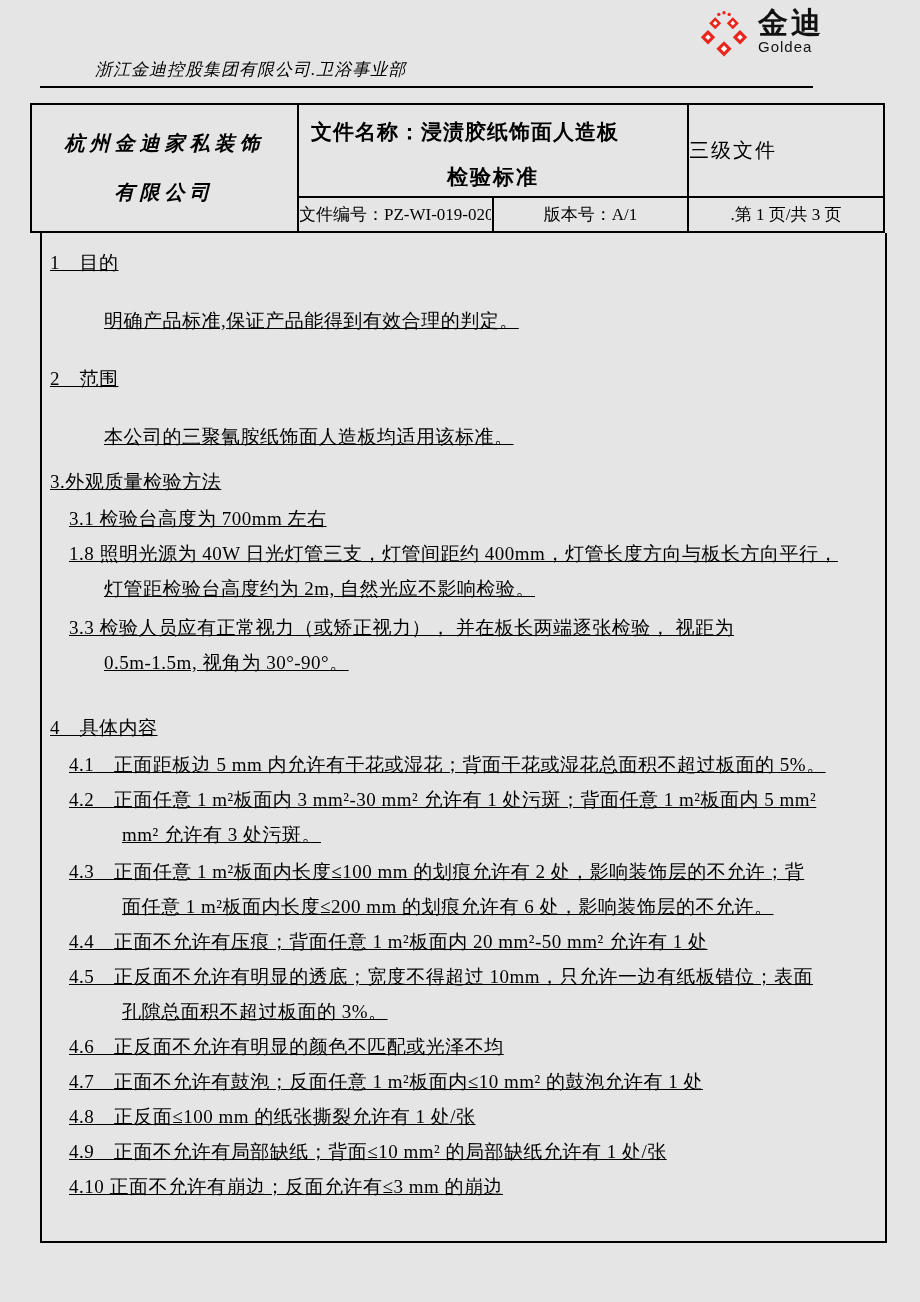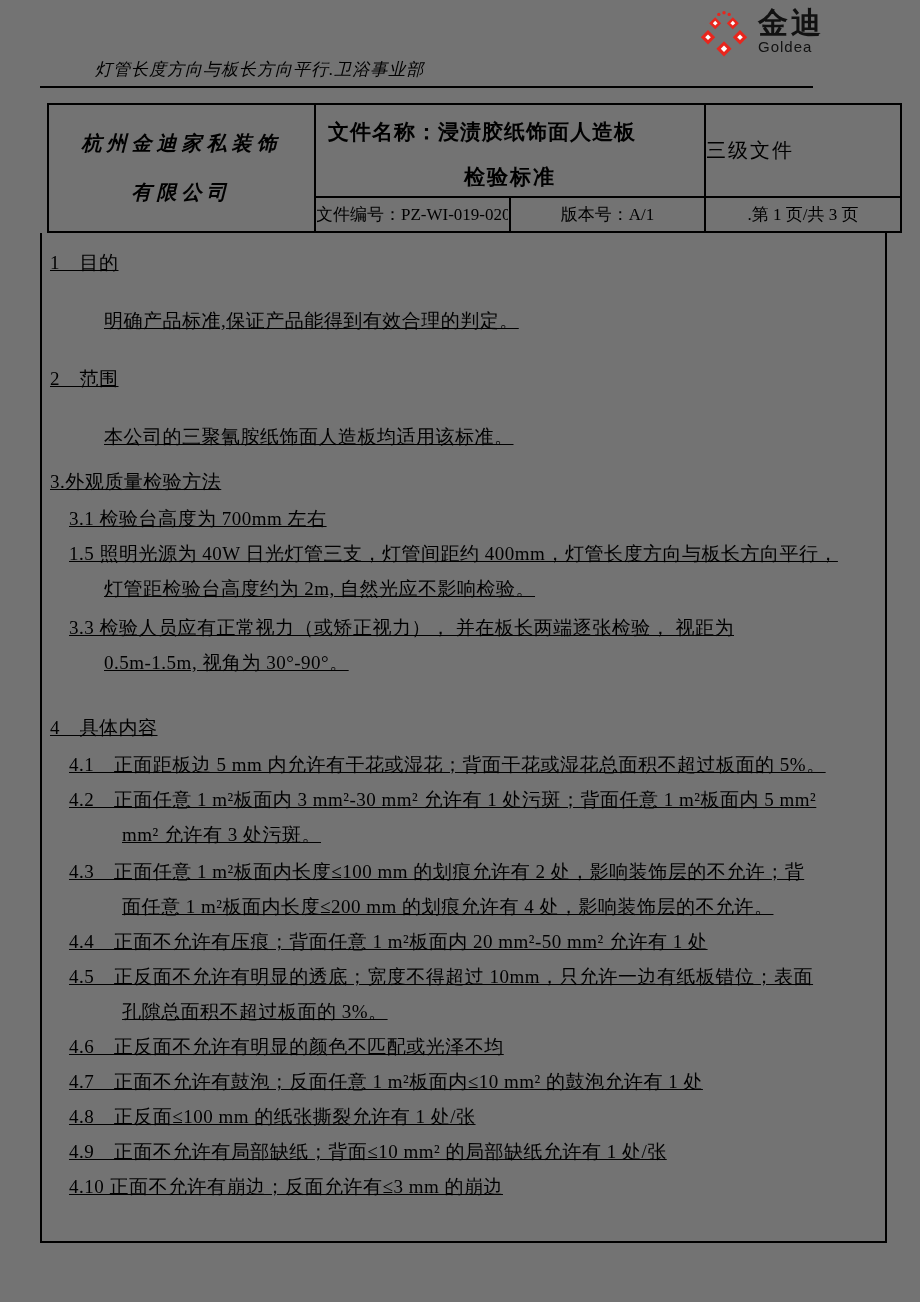--- a/index.html
+++ b/index.html
@@ -1,19 +1,19 @@
 <!DOCTYPE html>
 <html><head>
 <meta charset="utf-8">
 <style>
   html,body{margin:0;padding:0;background:#fff;}
   .page{
     position:relative;
     width:920px;height:1302px;
-    background:#737373;
+    background:#e5e5e5;
     color:#000;
     font-family:"Liberation Serif","DejaVu Serif",serif;
     overflow:hidden;
   }
   
   .logo{
     position:absolute;left:700px;top:8px;
     display:flex;align-items:flex-start;gap:10px;
   }
   .logo-icon{display:block;margin-top:2px;}
@@ -32,21 +32,21 @@
     position:absolute;left:40px;top:58px;width:773px;
     border-bottom:2px solid #000;
     padding:0 0 5px 55px;
     box-sizing:border-box;
     font-style:italic;font-weight:500;
     font-size:17px;letter-spacing:1px;
     white-space:pre;
   }
   
   .doc-table{
-    position:absolute;left:47px;top:103px;
+    position:absolute;left:30px;top:103px;
     width:847px;height:130px;
     border-collapse:collapse;table-layout:fixed;
   }
   .doc-table td{
     border:2px solid #000;
     padding:0;vertical-align:middle;
     overflow:hidden;
   }
   .cell-company{
     width:265px;text-align:center;
@@ -116,21 +116,21 @@
 
       <path d="M30 39 L39.5 48.5 L30 58 L20.5 48.5 Z" fill="#e8261d"></path>
       <path d="M30 44.5 L34 48.5 L30 52.5 L26 48.5 Z" fill="#fff"></path>
     </svg>
     <div class="logo-text">
       <span class="brand-cn">金迪</span>
       <span class="brand-en">Goldea</span>
     </div>
   </div>
 
-  <div class="header-line">灯管长度方向与板长方向平行.卫浴事业部</div>
+  <div class="header-line">浙江金迪控股集团有限公司.卫浴事业部</div>
 
   <table class="doc-table">
     <tbody>
         <tr>
       <td class="cell-company" rowspan="2">
         <div class="l1">杭州金迪家私装饰</div>
         <div class="l2">有限公司</div>
       </td>
       <td class="cell-title" colspan="2">
         <div class="t1">文件名称：浸渍胶纸饰面人造板</div>
@@ -146,30 +146,30 @@
   </tbody>
     </table>
 
   <div class="body-box">
     <div class="bl ind0">1　目的</div>
     <div class="bl ind1 mt13">明确产品标准,保证产品能得到有效合理的判定。</div>
     <div class="bl ind0 mt13">2　范围</div>
     <div class="bl ind1 mt13">本公司的三聚氰胺纸饰面人造板均适用该标准。</div>
     <div class="bl ind0 mt10">3.外观质量检验方法</div>
     <div class="bl ind2 mt2">3.1 检验台高度为 700mm 左右</div>
-    <div class="bl ind2">1.5 照明光源为 40W 日光灯管三支，灯管间距约 400mm，灯管长度方向与板长方向平行，</div>
+    <div class="bl ind2">1.8 照明光源为 40W 日光灯管三支，灯管间距约 400mm，灯管长度方向与板长方向平行，</div>
     <div class="bl ind1">灯管距检验台高度约为 2m, 自然光应不影响检验。</div>
     <div class="bl ind2 mt4">3.3 检验人员应有正常视力（或矫正视力）， 并在板长两端逐张检验， 视距为</div>
     <div class="bl ind1">0.5m-1.5m, 视角为 30°-90°。</div>
     <div class="bl ind0 mt30">4　具体内容</div>
     <div class="bl ind2 mt2">4.1　正面距板边 5 mm 内允许有干花或湿花；背面干花或湿花总面积不超过板面的 5%。</div>
     <div class="bl ind2">4.2　正面任意 1 m²板面内 3 mm²-30 mm² 允许有 1 处污斑；背面任意 1 m²板面内 5 mm²</div>
     <div class="bl ind3">mm² 允许有 3 处污斑。</div>
     <div class="bl ind2 mt2">4.3　正面任意 1 m²板面内长度≤100 mm 的划痕允许有 2 处，影响装饰层的不允许；背</div>
-    <div class="bl ind3">面任意 1 m²板面内长度≤200 mm 的划痕允许有 4 处，影响装饰层的不允许。</div>
+    <div class="bl ind3">面任意 1 m²板面内长度≤200 mm 的划痕允许有 6 处，影响装饰层的不允许。</div>
     <div class="bl ind2">4.4　正面不允许有压痕；背面任意 1 m²板面内 20 mm²-50 mm² 允许有 1 处</div>
     <div class="bl ind2">4.5　正反面不允许有明显的透底；宽度不得超过 10mm，只允许一边有纸板错位；表面</div>
     <div class="bl ind3">孔隙总面积不超过板面的 3%。</div>
     <div class="bl ind2">4.6　正反面不允许有明显的颜色不匹配或光泽不均</div>
     <div class="bl ind2">4.7　正面不允许有鼓泡；反面任意 1 m²板面内≤10 mm² 的鼓泡允许有 1 处</div>
     <div class="bl ind2">4.8　正反面≤100 mm 的纸张撕裂允许有 1 处/张</div>
     <div class="bl ind2">4.9　正面不允许有局部缺纸；背面≤10 mm² 的局部缺纸允许有 1 处/张</div>
     <div class="bl ind2">4.10 正面不允许有崩边；反面允许有≤3 mm 的崩边</div>
   </div>
 

